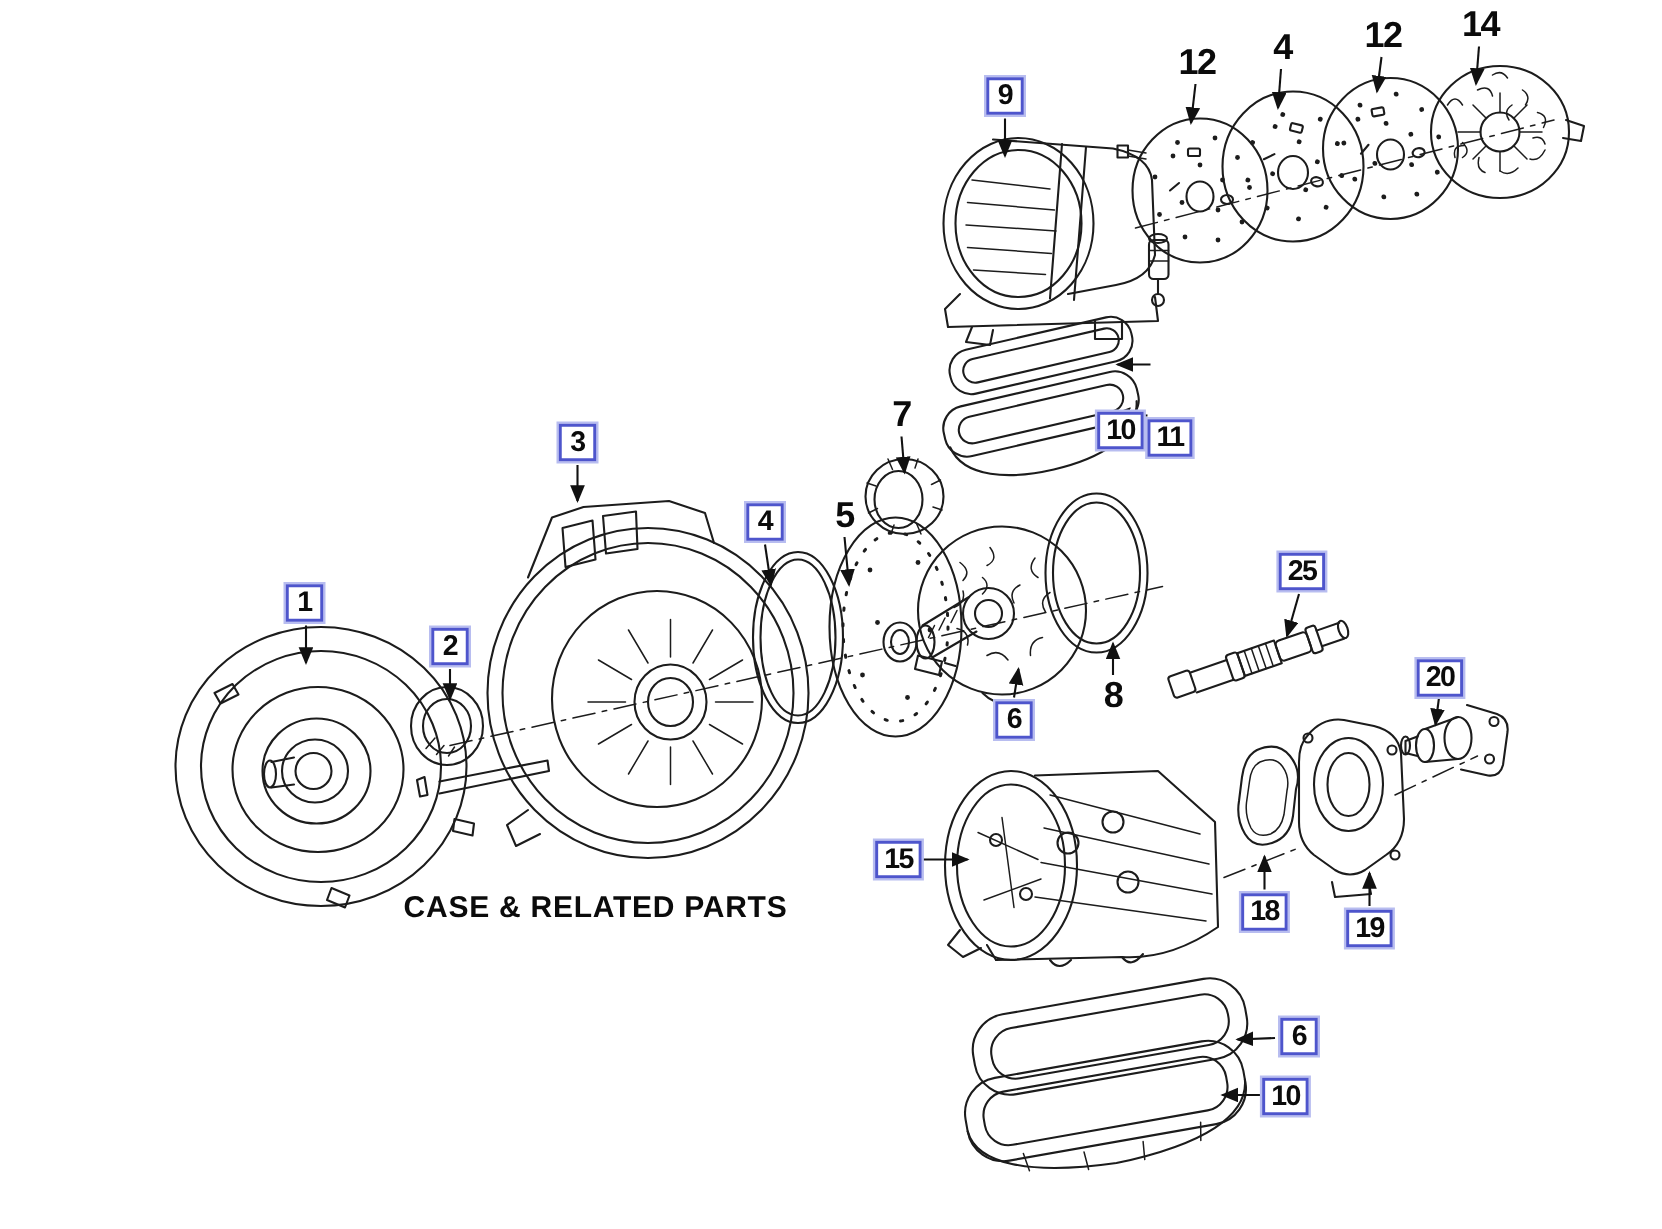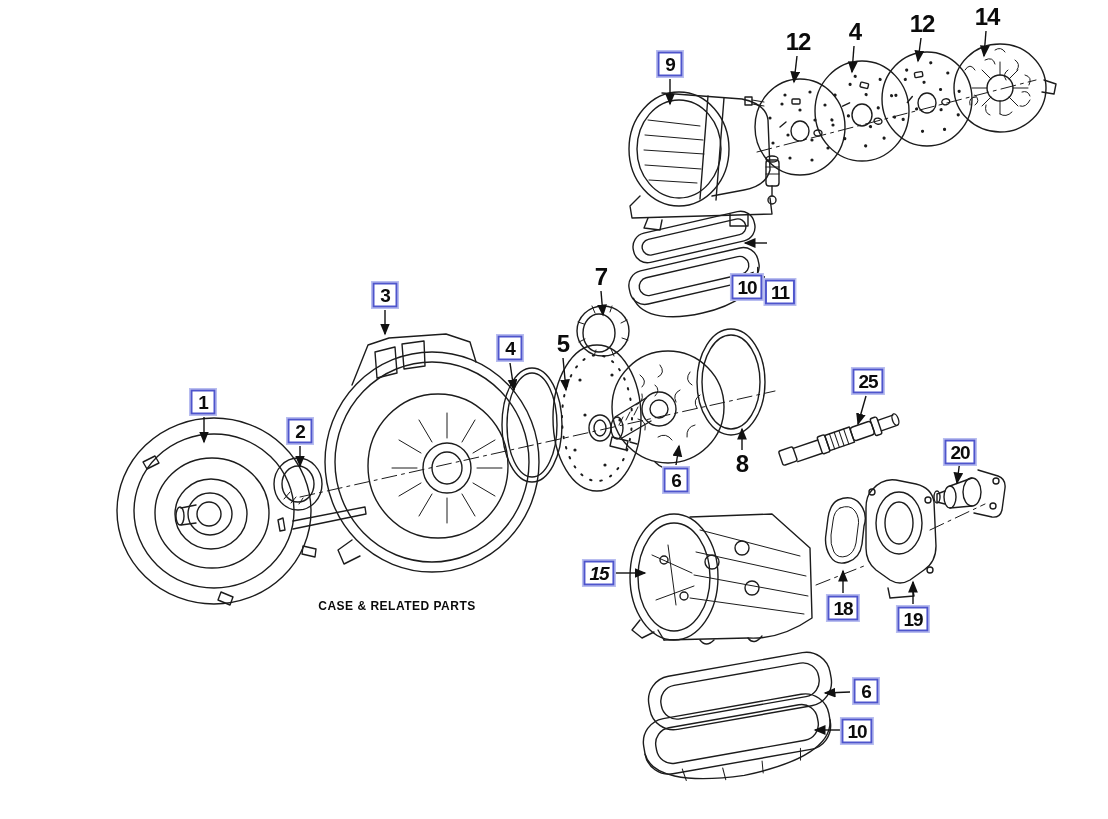--- a/index.html
+++ b/index.html
@@ -20,21 +20,21 @@
     color:#0b0b0b;font-weight:700;text-align:center;white-space:nowrap;z-index:3;
   }
   .callout.boxed{
     background:#ffffff;border:2px solid var(--callout-blue,#4e55cc);
     box-shadow:0 0 0 1.5px #b8bdf0;
     padding:0 4px;font-size:19px;line-height:21px;min-width:13px;letter-spacing:-1px;
   }
   .callout.plain{font-size:24px;letter-spacing:-1px;}
   .caption{
     position:absolute;transform:translate(-50%,-50%);color:#0b0b0b;
-    font-weight:700;font-size:12px;letter-spacing:.5px;white-space:nowrap;z-index:2;
+    font-weight:700;font-size:20px;letter-spacing:.5px;white-space:nowrap;z-index:2;
   }
 </style>
 </head>
 <body>
 
 <div class="stage">
 
   <svg id="art" class="layer" width="1108" height="819" viewBox="0 0 1108 819">
 
     <g>
@@ -311,21 +311,21 @@
       <div class="callout boxed" style="left: 676px; top: 480px;">6</div>
       <div class="callout plain" style="left: 601px; top: 277px;">7</div>
       <div class="callout plain" style="left: 742px; top: 464px;">8</div>
       <div class="callout boxed" style="left: 670px; top: 64px;">9</div>
       <div class="callout boxed" style="left: 747px; top: 243px; margin-top: 44px;">10</div>
       <div class="callout boxed" style="left: 780px; top: 292px;">11</div>
       <div class="callout plain" style="left: 798px; top: 42px;">12</div>
       <div class="callout plain" style="left: 855px; top: 32px;">4</div>
       <div class="callout plain" style="left: 922px; top: 24px;">12</div>
       <div class="callout plain" style="left: 987px; top: 17px;">14</div>
-      <div class="callout boxed" style="left: 599px; top: 573px; font-style: italic;">15</div>
+      <div class="callout boxed" style="left: 599px; top: 573px;">15</div>
       <div class="callout boxed" style="left: 866px; top: 691px;">6</div>
       <div class="callout boxed" style="left: 857px; top: 731px;">10</div>
       <div class="callout boxed" style="left: 843px; top: 608px;">18</div>
       <div class="callout boxed" style="left: 913px; top: 619px;">19</div>
       <div class="callout boxed" style="left: 960px; top: 452px;">20</div>
       <div class="callout boxed" style="left: 868px; top: 381px;">25</div>
     </div>
 
   <div class="caption" style="left:397px;top:606px;">CASE &amp; RELATED PARTS</div>
 </div>

